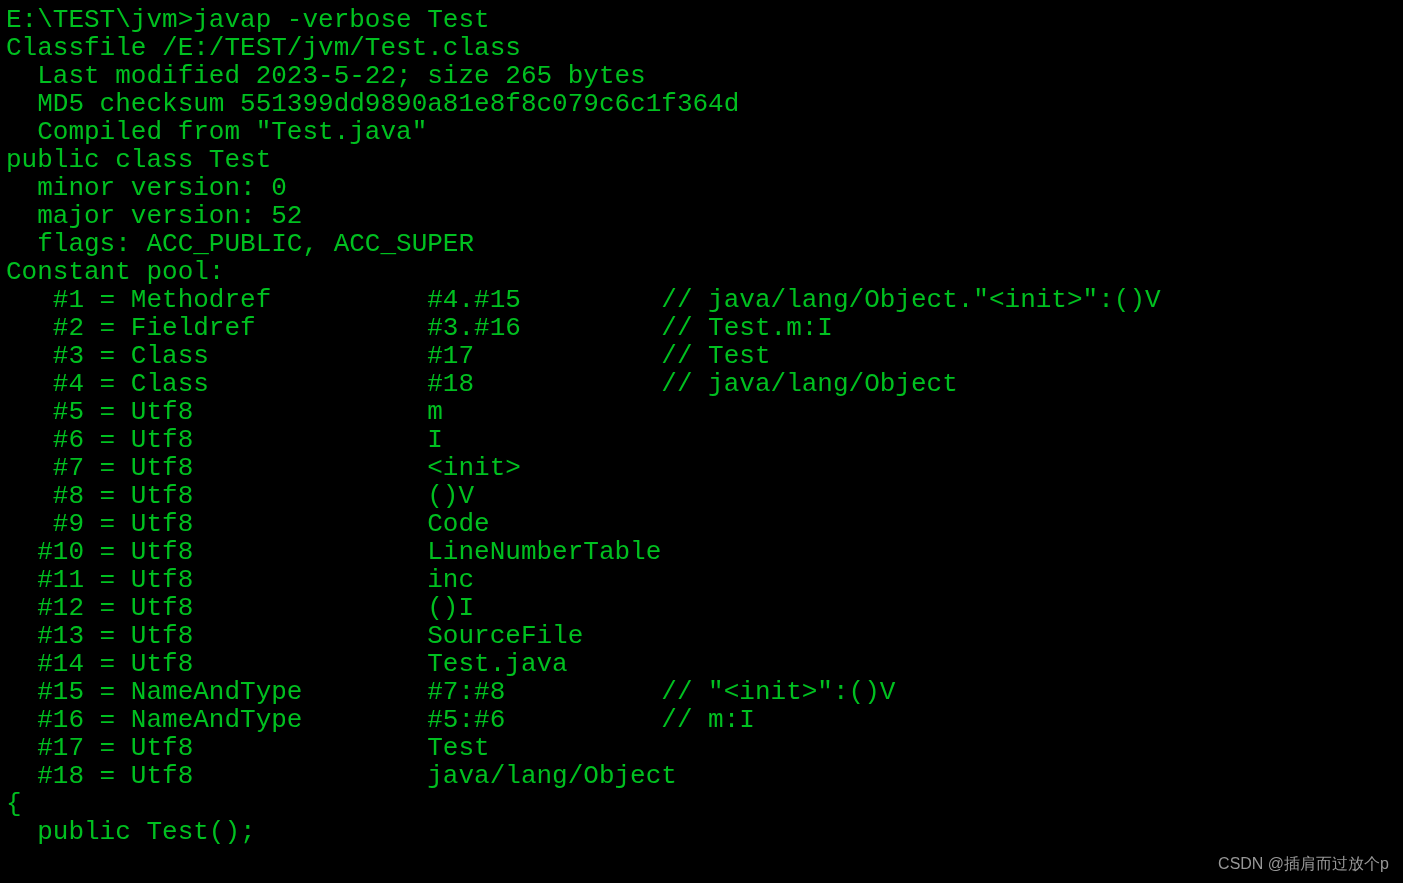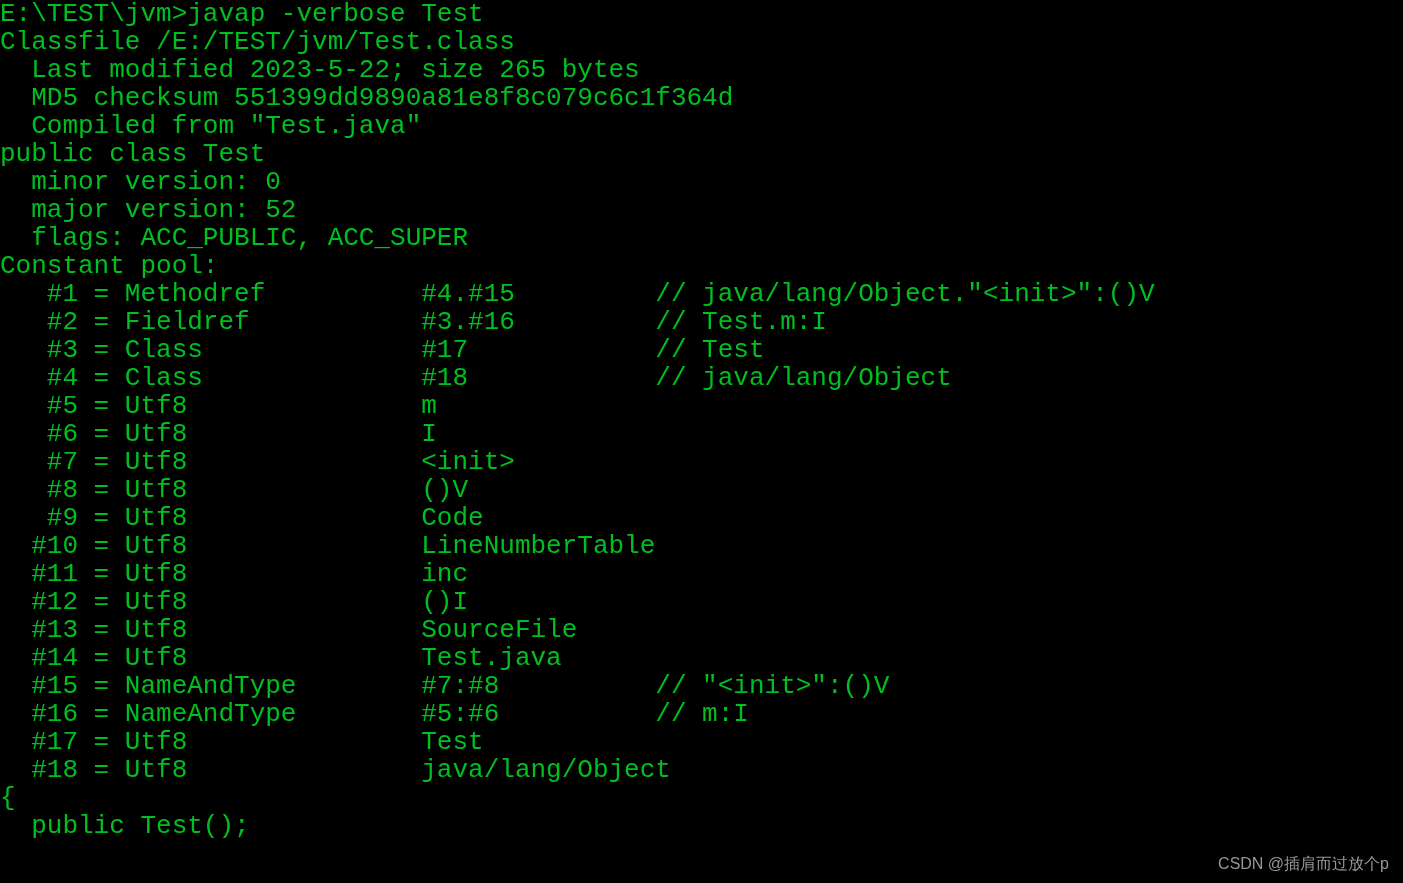--- a/index.html
+++ b/index.html
@@ -11,21 +11,21 @@
     font-weight:500;
     line-height:28px;
     letter-spacing:0px;
     width:1403px;
     height:883px;
     overflow:hidden;
     position:relative;
   }
   pre{
     margin:0;
-    padding:0;
+    padding:6px;
     white-space:pre;
     font-family:inherit;
   }
   .watermark{
     position:absolute;
     bottom:10px;
     right:14px;
     color:#979797;
     font-size:16px;
     line-height:18px;

